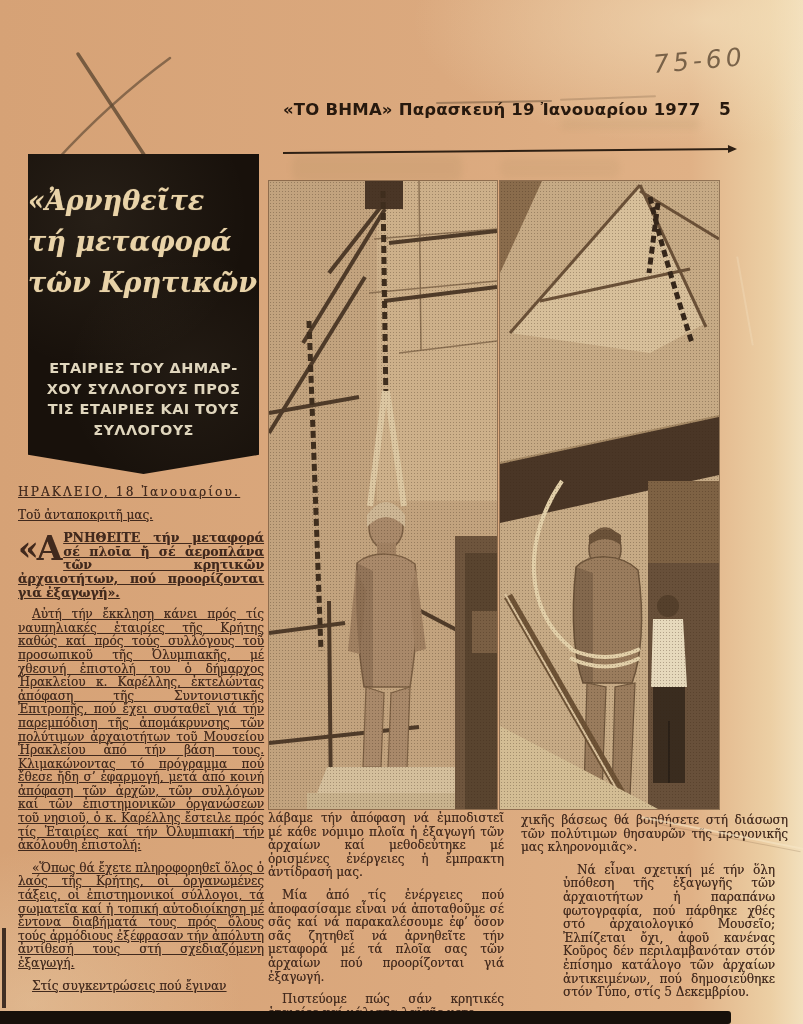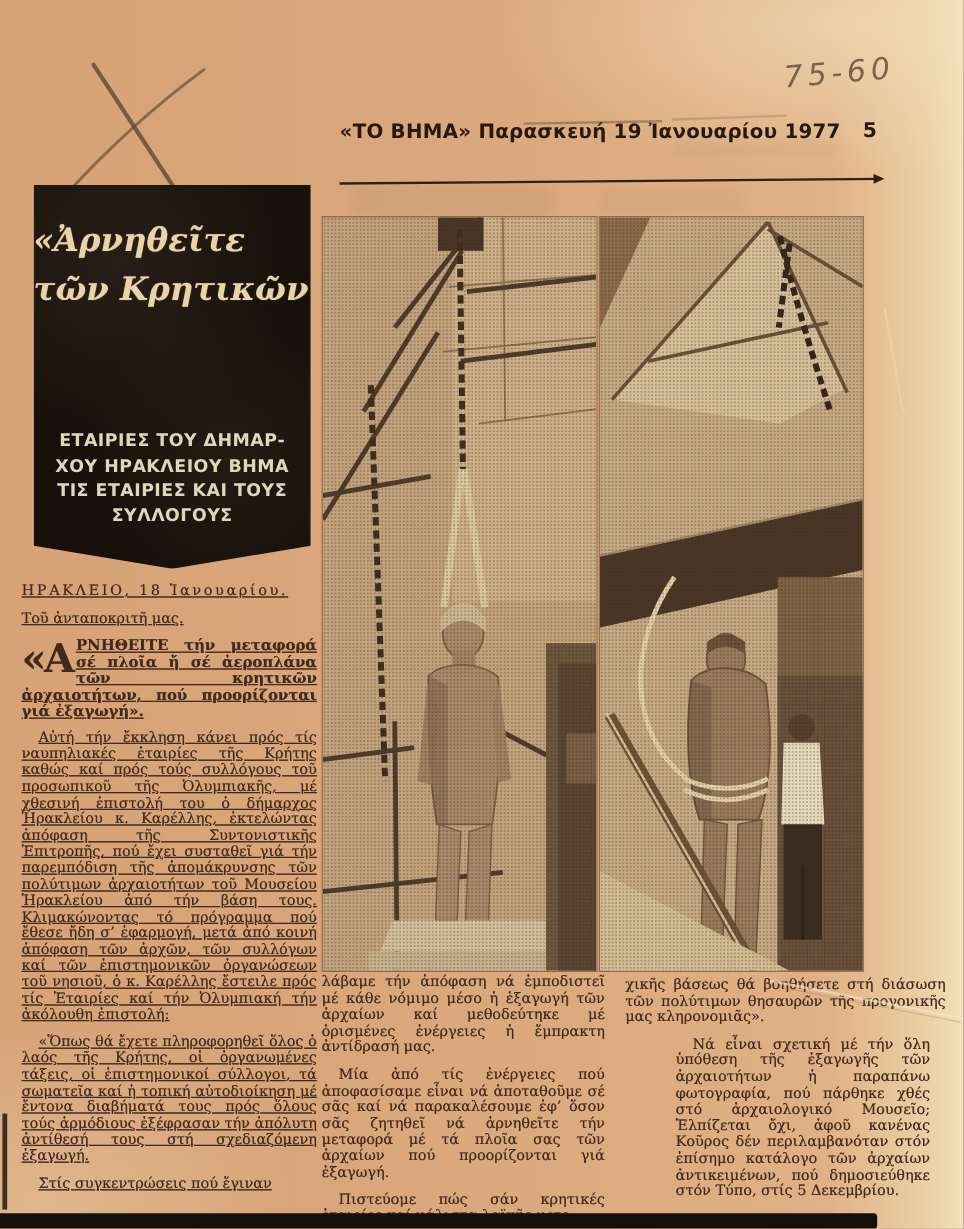--- a/index.html
+++ b/index.html
@@ -96,25 +96,26 @@
   <div class="rule-arrow" data-interactable="false"></div>
 
   <div class="ghost" data-interactable="false" style="left:292px;top:155px;width:170px;height:26px;"></div>
   <div class="ghost" data-interactable="false" style="left:500px;top:158px;width:120px;height:20px;opacity:.08;"></div>
   <div class="ghost" data-interactable="false" style="left:160px;top:210px;width:40px;height:180px;opacity:.07;"></div>
   <div class="ghost" data-interactable="false" style="left:560px;top:118px;width:140px;height:12px;opacity:.09;"></div>
 
   <div class="badge" data-interactable="false">
     <div class="badge-quote" data-interactable="false">
       <div data-interactable="false">«Ἀρνηθεῖτε</div>
+      <div data-interactable="false">τή μεταφορά</div>
       <div data-interactable="false">τῶν Κρητικῶν</div>
     </div>
     <div class="badge-kicker" data-interactable="false">
       <div data-interactable="false">ΕΤΑΙΡΙΕΣ ΤΟΥ ΔΗΜΑΡ-</div>
-      <div data-interactable="false">ΧΟΥ ΗΡΑΚΛΕΙΟΥ ΒΗΜΑ</div>
+      <div data-interactable="false">ΧΟΥ ΣΥΛΛΟΓΟΥΣ ΠΡΟΣ</div>
       <div data-interactable="false">ΤΙΣ ΕΤΑΙΡΙΕΣ ΚΑΙ ΤΟΥΣ</div>
       <div data-interactable="false">ΣΥΛΛΟΓΟΥΣ</div>
     </div>
   </div>
 
   <div class="photo photo-left" data-interactable="false">
     <svg width="228" height="628" viewBox="0 0 228 628">
       <rect width="228" height="628" fill="#c2a37e" data-interactable="false"></rect>
       <rect x="108" y="0" width="120" height="320" fill="#cdb08a" data-interactable="false"></rect>
       <g stroke="#8d7254" stroke-width="1.5" data-interactable="false">
@@ -210,21 +211,21 @@
   <div class="col col-left" data-interactable="false">
     <p class="dateline" data-interactable="false">ΗΡΑΚΛΕΙΟ, 18 Ἰανουαρίου.</p>
     <p class="byline" data-interactable="false">Τοῦ ἀνταποκριτῆ μας.</p>
     <p class="lead" data-interactable="false"><span class="lead-open" data-interactable="false">«Α</span><span>ΡΝΗΘΕΙΤΕ τήν μεταφορά σέ πλοῖα ἤ σέ ἀεροπλάνα τῶν κρητικῶν ἀρχαιοτήτων, πού προορίζονται γιά ἐξαγωγή».</span></p>
     <p class="ind" data-interactable="false">Αὐτή τήν ἔκκληση κάνει πρός τίς ναυπηλιακές ἑταιρίες τῆς Κρήτης καθώς καί πρός τούς συλλόγους τοῦ προσωπικοῦ τῆς Ὀλυμπιακῆς, μέ χθεσινή ἐπιστολή του ὁ δήμαρχος Ἡρακλείου κ. Καρέλλης, ἐκτελώντας ἀπόφαση τῆς Συντονιστικῆς Ἐπιτροπῆς, πού ἔχει συσταθεῖ γιά τήν παρεμπόδιση τῆς ἀπομάκρυνσης τῶν πολύτιμων ἀρχαιοτήτων τοῦ Μουσείου Ἡρακλείου ἀπό τήν βάση τους. Κλιμακώνοντας τό πρόγραμμα πού ἔθεσε ἤδη σ’ ἐφαρμογή, μετά ἀπό κοινή ἀπόφαση τῶν ἀρχῶν, τῶν συλλόγων καί τῶν ἐπιστημονικῶν ὀργανώσεων τοῦ νησιοῦ, ὁ κ. Καρέλλης ἔστειλε πρός τίς Ἑταιρίες καί τήν Ὀλυμπιακή τήν ἀκόλουθη ἐπιστολή:</p>
     <p class="ind" data-interactable="false">«Ὅπως θά ἔχετε πληροφορηθεῖ ὅλος ὁ λαός τῆς Κρήτης, οἱ ὀργανωμένες τάξεις, οἱ ἐπιστημονικοί σύλλογοι, τά σωματεῖα καί ἡ τοπική αὐτοδιοίκηση μέ ἔντονα διαβήματά τους πρός ὅλους τούς ἁρμόδιους ἐξέφρασαν τήν ἀπόλυτη ἀντίθεσή τους στή σχεδιαζόμενη ἐξαγωγή.</p>
     <p class="ind" data-interactable="false">Στίς συγκεντρώσεις πού ἔγιναν</p>
   </div>
 
   <div class="col col-mid" data-interactable="false">
-    <p data-interactable="false">λάβαμε τήν ἀπόφαση νά ἐμποδιστεῖ μέ κάθε νόμιμο μέσο ἡ ἐξαγωγή τῶν ἀρχαίων καί μεθοδεύτηκε μέ ὁρισμένες ἐνέργειες ἡ ἔμπρακτη ἀντίδρασή μας.</p>
+    <p data-interactable="false">λάβαμε τήν ἀπόφαση νά ἐμποδιστεῖ μέ κάθε νόμιμο πλοῖα ἡ ἐξαγωγή τῶν ἀρχαίων καί μεθοδεύτηκε μέ ὁρισμένες ἐνέργειες ἡ ἔμπρακτη ἀντίδρασή μας.</p>
     <p class="ind" data-interactable="false">Μία ἀπό τίς ἐνέργειες πού ἀποφασίσαμε εἶναι νά ἀποταθοῦμε σέ σᾶς καί νά παρακαλέσουμε ἐφ’ ὅσον σᾶς ζητηθεῖ νά ἀρνηθεῖτε τήν μεταφορά μέ τά πλοῖα σας τῶν ἀρχαίων πού προορίζονται γιά ἐξαγωγή.</p>
     <p class="ind" data-interactable="false">Πιστεύομε πώς σάν κρητικές ἑταιρίες καί μάλιστα λαϊκῆς μετο-</p>
   </div>
 
   <div class="col col-right" data-interactable="false">
     <p data-interactable="false">χικῆς βάσεως θά βοηθήσετε στή διάσωση τῶν πολύτιμων θησαυρῶν τῆς προγονικῆς μας κληρονομιᾶς».</p>
     <p class="ind blockind" data-interactable="false">Νά εἶναι σχετική μέ τήν ὅλη ὑπόθεση τῆς ἐξαγωγῆς τῶν ἀρχαιοτήτων ἡ παραπάνω φωτογραφία, πού πάρθηκε χθές στό ἀρχαιολογικό Μουσεῖο; Ἐλπίζεται ὄχι, ἀφοῦ κανένας Κοῦρος δέν περιλαμβανόταν στόν ἐπίσημο κατάλογο τῶν ἀρχαίων ἀντικειμένων, πού δημοσιεύθηκε στόν Τύπο, στίς 5 Δεκεμβρίου.</p>
   </div>
 
   <div class="left-edge-line" data-interactable="false"></div>

